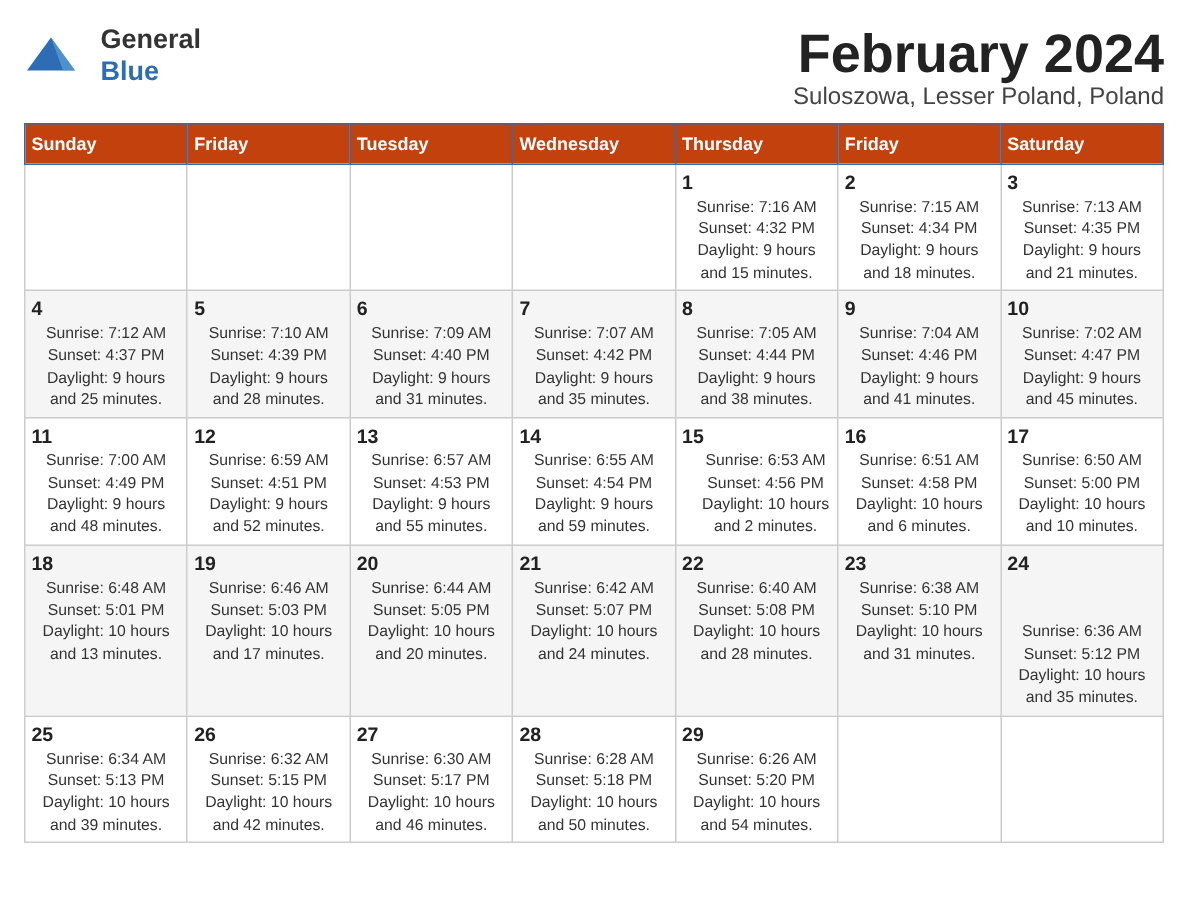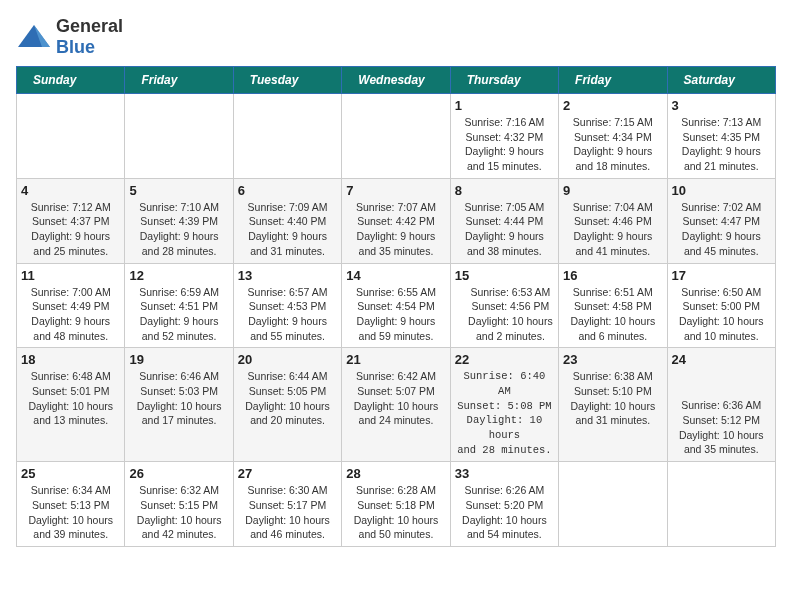--- a/index.html
+++ b/index.html
@@ -21,49 +21,48 @@
       flex-direction: column;
       align-items: flex-start;
     }
     .logo-icon {
       width: 36px;
       height: 28px;
     }
     .logo-row {
       display: flex;
       align-items: center;
-      gap: 4px;
+      gap: 15px;
     }
     .title-section {
       text-align: right;
     }
     .month-title {
       font-size: 36px;
       font-weight: bold;
       color: #222;
       line-height: 1.1;
     }
     .location-title {
       font-size: 16px;
       color: #444;
     }
     .calendar {
       width: 100%;
       border-collapse: collapse;
       font-size: 11px;
     }
     .calendar th {
-      background: #0f766e;
+      background: #c2410c;
       color: #fff;
-      padding: 6px 16px;
+      padding: 6px 4px;
       text-align: left;
       font-size: 12px;
       font-weight: bold;
       border: 1px solid #2e6db4;
-      font-style: italic;
     }
     .calendar td {
       border: 1px solid #ccc;
       vertical-align: top;
       padding: 4px;
       width: calc(100% / 7);
       min-height: 80px;
       background: #fff;
     }
     .calendar tr:nth-child(even) td {
@@ -95,20 +94,24 @@
       <svg class="logo-icon" viewBox="0 0 36 28">
         <polygon points="18,2 34,24 2,24" fill="#2e6db4"></polygon>
         <polygon points="18,2 34,24 26,24" fill="#5ba3d9" opacity="0.7"></polygon>
       </svg>
       <div>
         <span style="font-size:18px;font-weight:bold;color:#333;">General</span><br>
         <span style="font-size:18px;font-weight:bold;color:#2e6db4;">Blue</span>
       </div>
     </div>
   </div>
+  <div class="title-section">
+    <div class="month-title">February 2024</div>
+    <div class="location-title">Suloszowa, Lesser Poland, Poland</div>
+  </div>
 </div>
 
 <table class="calendar">
   <thead>
     <tr id="weekday-header">
     <th>Sunday</th>
         <th>Friday</th>
         <th>Tuesday</th>
         <th>Wednesday</th>
         <th>Thursday</th>
@@ -270,21 +273,21 @@
         </td>
         <td>
           <span class="day-number">21</span>
           <div class="day-info" style="white-space: pre-line;">Sunrise: 6:42 AM
 Sunset: 5:07 PM
 Daylight: 10 hours
 and 24 minutes.</div>
         </td>
         <td>
           <span class="day-number">22</span>
-          <div class="day-info" style="white-space: pre-line; font-family: Liberation Mono, monospace;">Sunrise: 6:40 AM
+          <div class="day-info" style="white-space: pre-line;">Sunrise: 6:40 AM
 Sunset: 5:08 PM
 Daylight: 10 hours
 and 28 minutes.</div>
         </td>
         <td>
           <span class="day-number">23</span>
           <div class="day-info" style="white-space: pre-line;">Sunrise: 6:38 AM
 Sunset: 5:10 PM
 Daylight: 10 hours
 and 31 minutes.</div>
@@ -320,21 +323,21 @@
 and 46 minutes.</div>
         </td>
         <td>
           <span class="day-number">28</span>
           <div class="day-info" style="white-space: pre-line;">Sunrise: 6:28 AM
 Sunset: 5:18 PM
 Daylight: 10 hours
 and 50 minutes.</div>
         </td>
         <td>
-          <span class="day-number">33</span>
+          <span class="day-number">29</span>
           <div class="day-info" style="white-space: pre-line;">Sunrise: 6:26 AM
 Sunset: 5:20 PM
 Daylight: 10 hours
 and 54 minutes.</div>
         </td>
         <td class="empty-cell"></td>
         <td class="empty-cell"></td>
       </tr>
     </tbody>
 </table>

